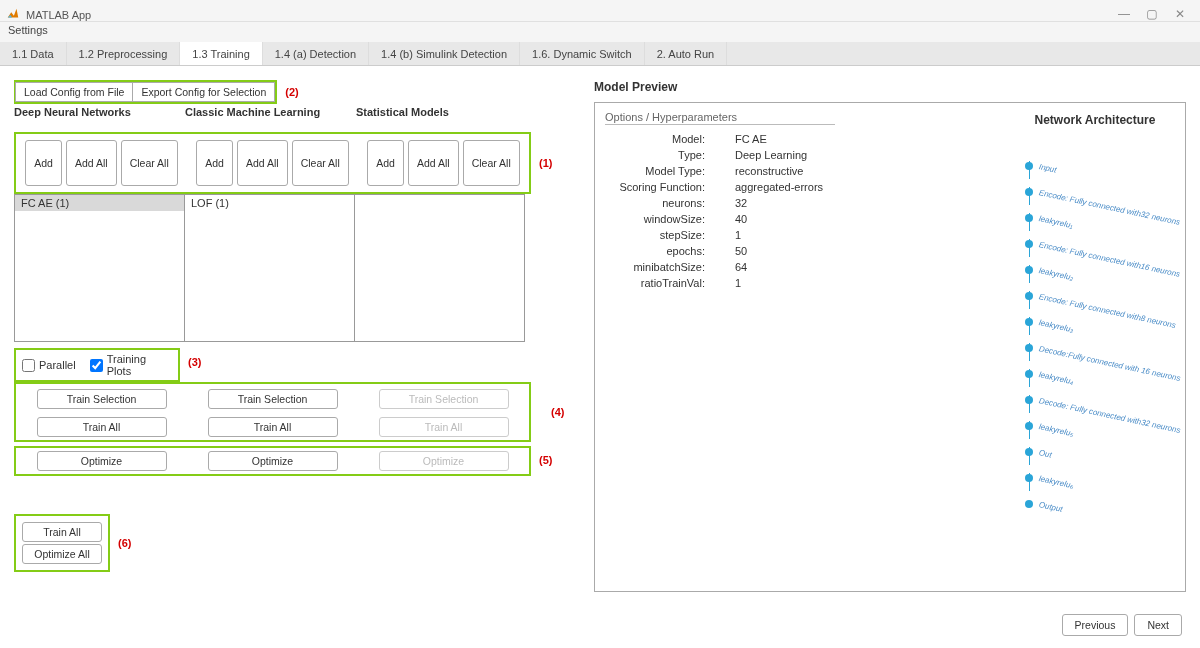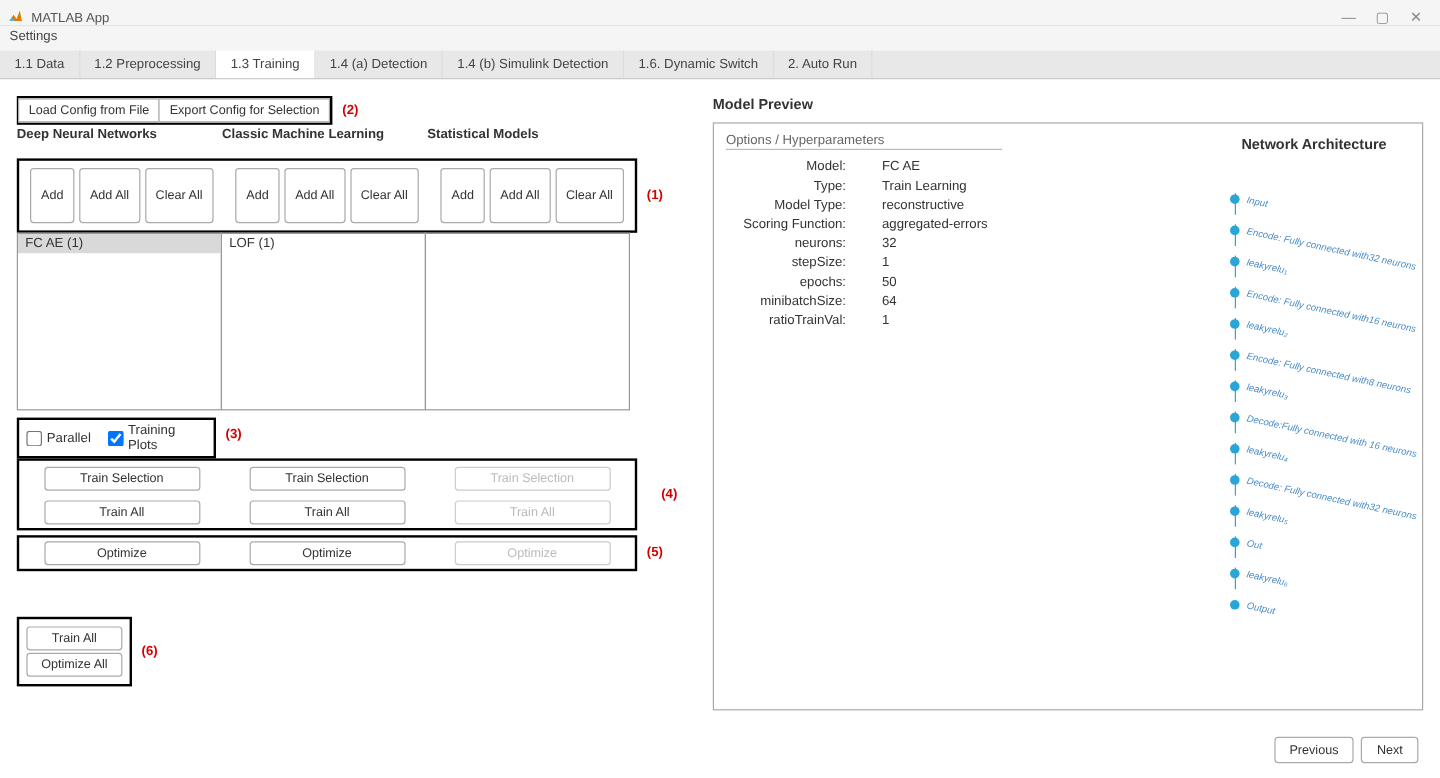--- a/index.html
+++ b/index.html
@@ -17,21 +17,21 @@
 .tab.active { background: #fff; }
 
 .content { display: flex; padding: 14px 14px 10px 14px; gap: 20px; }
 
 .left { width: 560px; }
 .right { flex: 1; }
 
 .btn { background: #fff; border: 1px solid #aaa; border-radius: 3px; padding: 2px 10px; font-size: 10.5px; cursor: pointer; display: inline-block; text-align: center; color: #333; }
 .btn.disabled { color: #bbb; border-color: #ccc; cursor: default; }
 
-.redbox { border: 2px solid #000000; }
+.redbox { border: 2px solid #84cc16; }
 .redlabel { color: #d40000; font-weight: bold; font-size: 11px; display: inline-block; }
 
 .config-row { display: inline-flex; gap: 0; }
 .config-row .btn { border-radius: 0; margin-left: -1px; padding: 3px 8px; }
 
 .cols { display: flex; gap: 0; margin-top: 14px; }
 .col-head { font-size: 11px; font-weight: bold; padding: 2px 0 0 0; }
 .col-btns { display: flex; gap: 4px; padding: 6px 4px; }
 .col-btns .btn { padding: 16px 8px; }
 .col-list { border: 1px solid #999; height: 148px; background: #fff; overflow: auto; margin-top: 0; }
@@ -199,33 +199,37 @@
     <div class="preview-head">Model Preview</div>
     <div class="preview-box">
       <div class="opts-head">Options / Hyperparameters</div>
       <div class="opts-table" id="opts-table">
           <div class="row">
             <div class="k">Model:</div>
             <div class="v">FC AE</div>
           </div>
           <div class="row">
             <div class="k">Type:</div>
-            <div class="v">Train Learning</div>
+            <div class="v">Deep Learning</div>
           </div>
           <div class="row">
             <div class="k">Model Type:</div>
             <div class="v">reconstructive</div>
           </div>
           <div class="row">
             <div class="k">Scoring Function:</div>
             <div class="v">aggregated-errors</div>
           </div>
           <div class="row">
             <div class="k">neurons:</div>
             <div class="v">32</div>
+          </div>
+          <div class="row">
+            <div class="k">windowSize:</div>
+            <div class="v">40</div>
           </div>
           <div class="row">
             <div class="k">stepSize:</div>
             <div class="v">1</div>
           </div>
           <div class="row">
             <div class="k">epochs:</div>
             <div class="v">50</div>
           </div>
           <div class="row">

